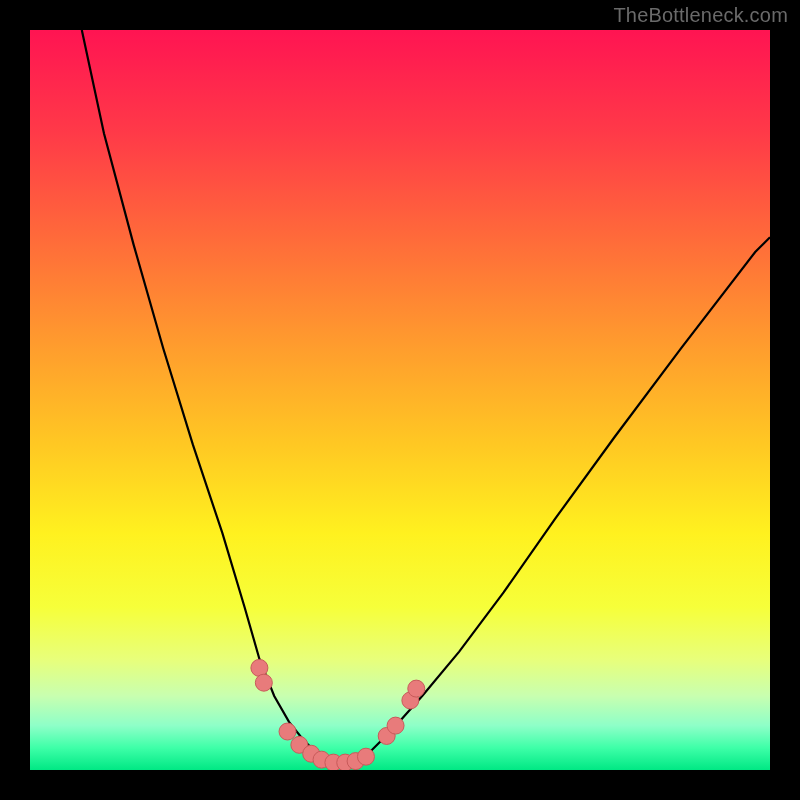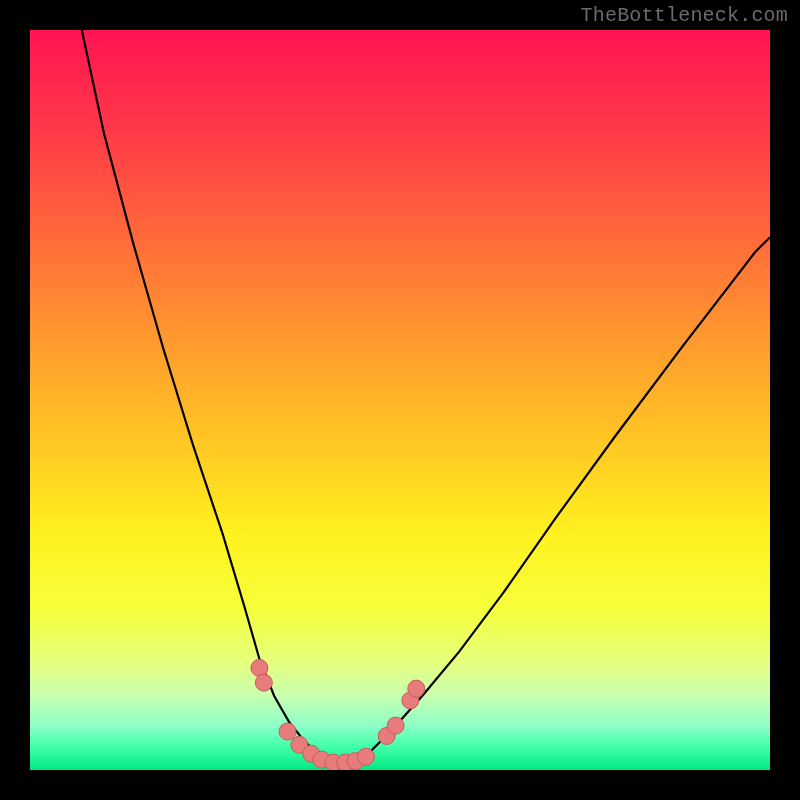--- a/index.html
+++ b/index.html
@@ -11,21 +11,20 @@
     overflow: hidden;
     font-family: Arial, Helvetica, sans-serif;
   }
   .frame {
     position: absolute;
     top: 0;
     left: 0;
     width: 800px;
     height: 800px;
     background: #000;
-    font-family: Liberation Mono, monospace;
   }
   .plot-area {
     position: absolute;
     top: 30px;
     left: 30px;
     width: 740px;
     height: 740px;
     overflow: hidden;
   }
   .gradient {

